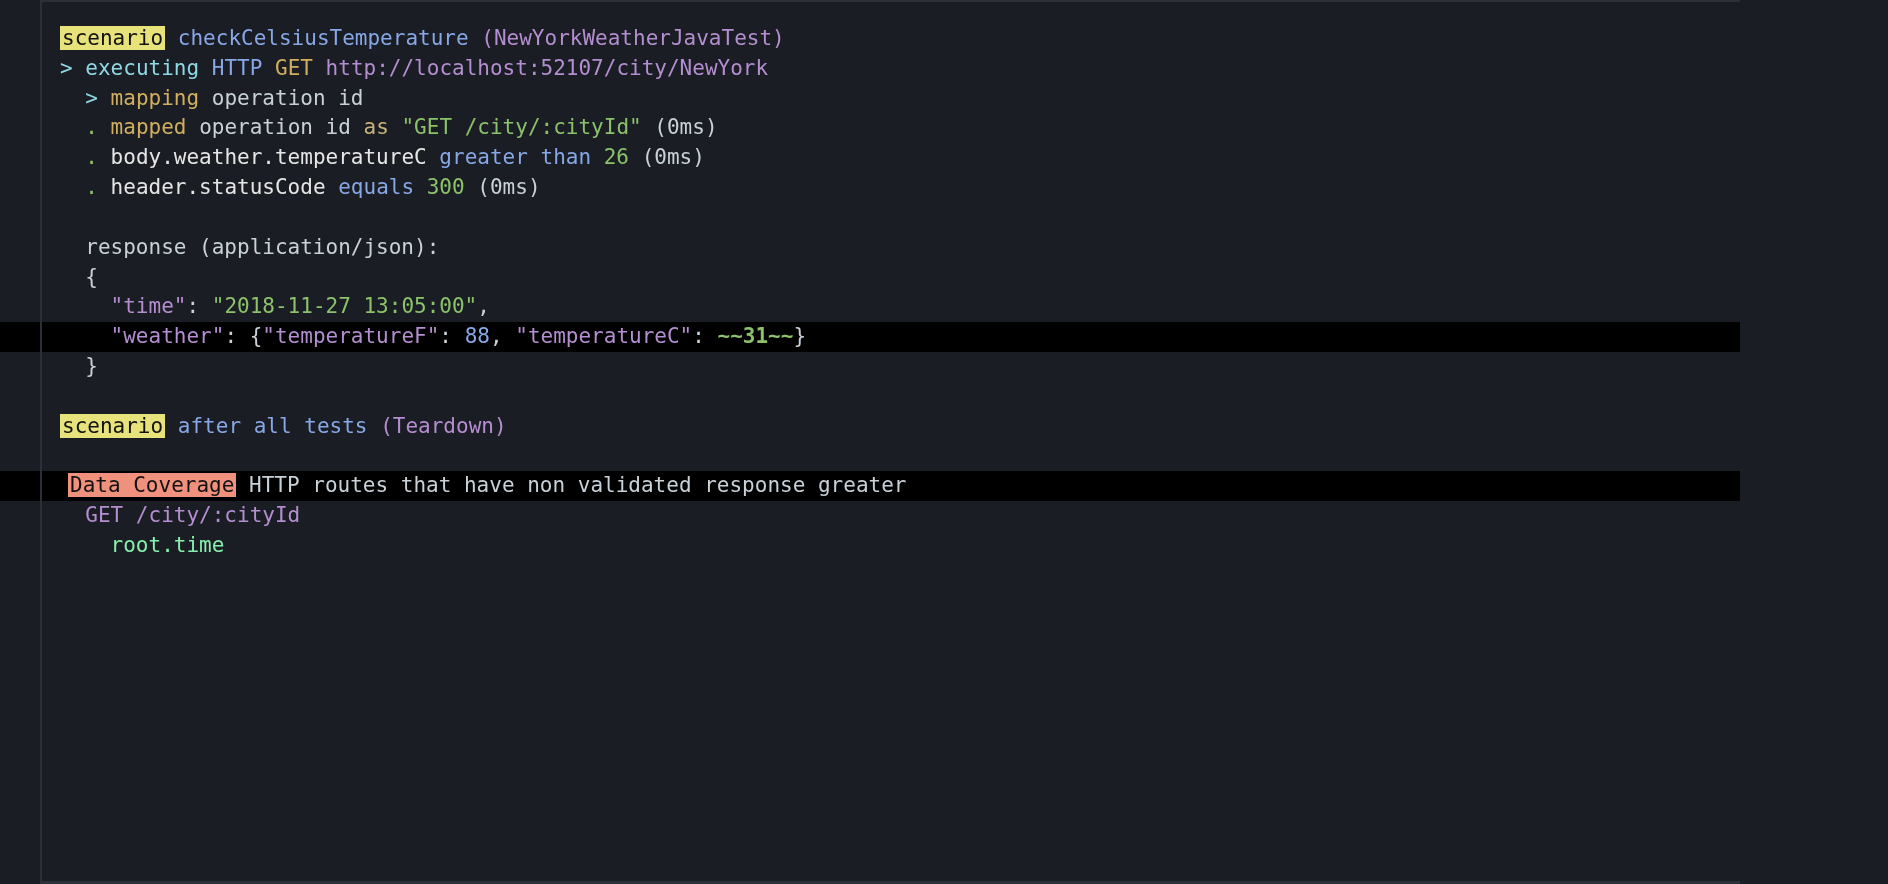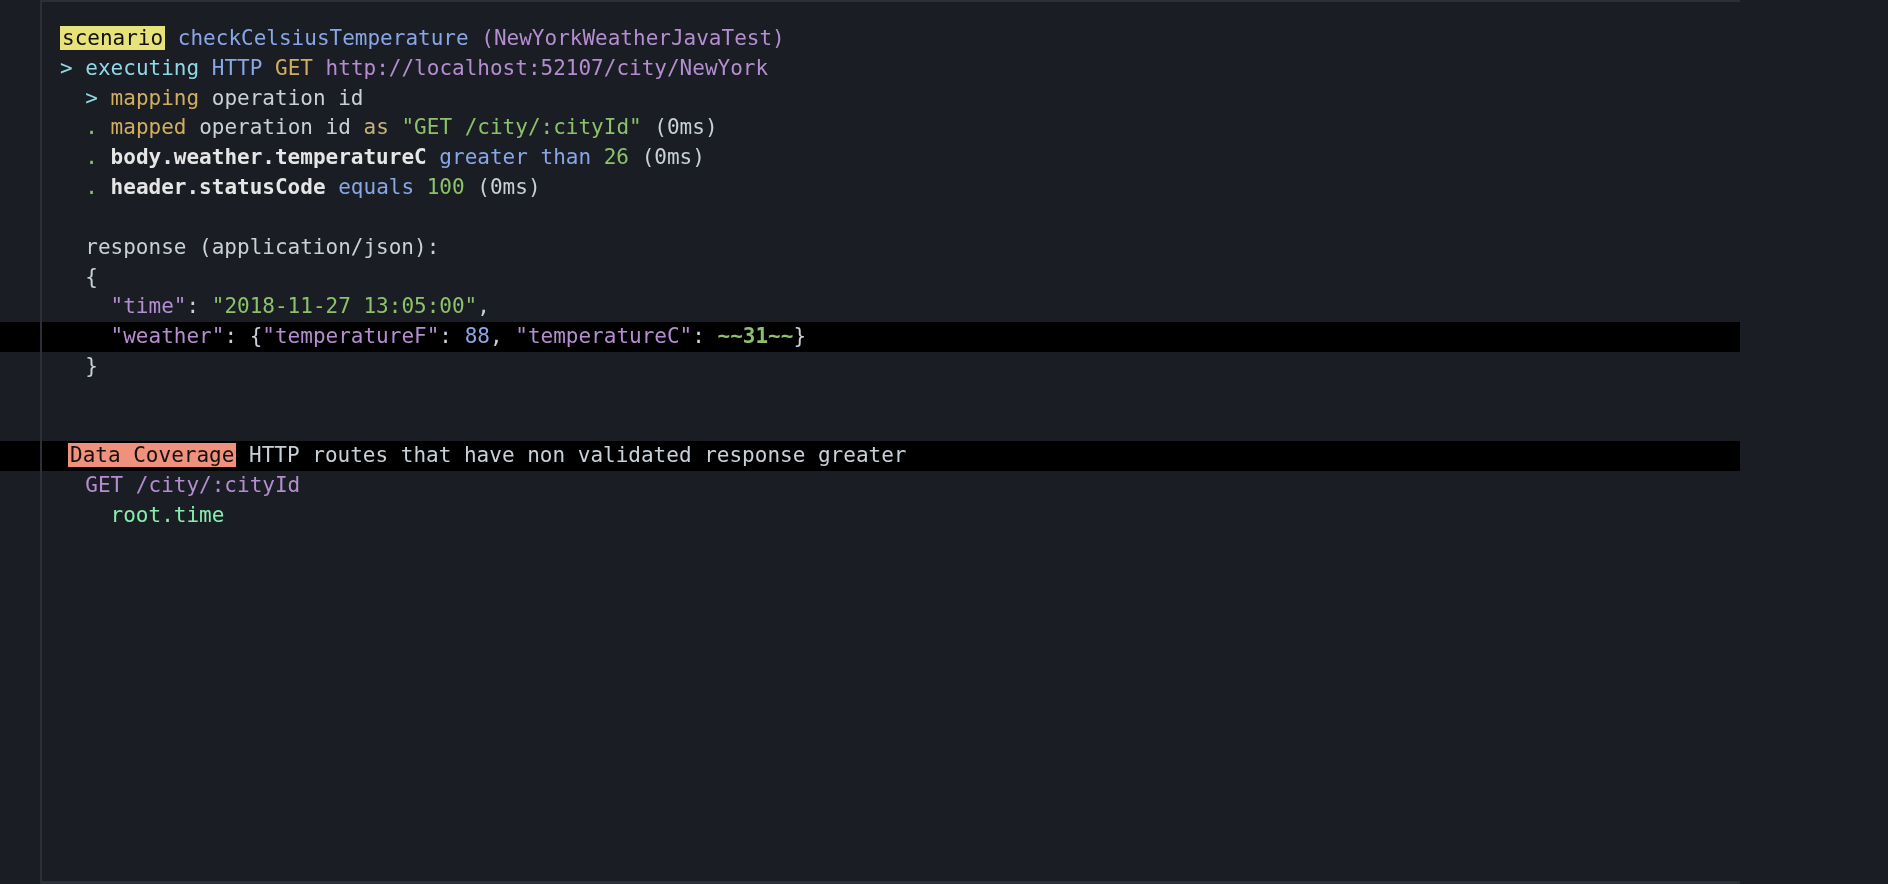--- a/index.html
+++ b/index.html
@@ -44,21 +44,21 @@
     padding: 0 2px;
     margin-left: 8px;
   }
   .c-blue   { color: #87a7e6; }
   .c-cyan   { color: #8fd8e5; }
   .c-yellow { color: #d2af5f; }
   .c-purple { color: #b58ed1; }
   .c-tan    { color: #c9b27a; }
   .c-green  { color: #8bc26a; }
   .c-bgreen { color: #8bc26a; font-weight: bold; text-align: right; }
-  .c-bwhite { color: #e6e6e6; font-weight: bold; }
+  .c-bwhite { color: #e6e6e6; font-weight: normal; }
   .c-gray   { color: #86efac; }
   .blank    { height: 1.42em; }
   .gutter {
     position: absolute;
     left: 0;
     top: 0;
     bottom: 0;
     width: 40px;
     border-right: 2px solid #2a2f38;
   }
@@ -88,38 +88,39 @@
   <div class="line"><span class="tag-scenario">scenario</span> <span class="c-blue">checkCelsiusTemperature</span> <span class="c-purple">(<span>NewYorkWeatherJavaTest</span>)</span></div>
 
   <div class="line"><span class="c-cyan">&gt;</span> <span class="c-cyan">executing</span> <span class="c-blue">HTTP</span> <span class="c-yellow">GET</span> <span class="c-purple">http://localhost:52107/city/NewYork</span></div>
 
   <div class="line">  <span class="c-cyan">&gt;</span> <span class="c-yellow">mapping</span> <span>operation id</span></div>
 
   <div class="line">  <span class="c-green">.</span> <span class="c-yellow">mapped</span> <span>operation id</span> <span class="c-tan">as</span> <span class="c-green">"GET /city/:cityId"</span> <span>(0ms)</span></div>
 
   <div class="line">  <span class="c-green">.</span> <span class="c-bwhite">body.weather.temperatureC</span> <span class="c-blue">greater than</span> <span class="c-green">26</span> <span>(0ms)</span></div>
 
-  <div class="line">  <span class="c-green">.</span> <span class="c-bwhite">header.statusCode</span> <span class="c-blue">equals</span> <span class="c-green">100</span> <span>(0ms)</span></div>
+  <div class="line">  <span class="c-green">.</span> <span class="c-bwhite">header.statusCode</span> <span class="c-blue">equals</span> <span class="c-green">300</span> <span>(0ms)</span></div>
 
   <div class="blank"></div>
 
   <div class="line">  <span>response (application/json):</span></div>
 
   <div class="line">  <span>{</span></div>
 
   <div class="line">    <span class="c-purple">"time"</span>: <span class="c-green">"2018-11-27 13:05:00"</span>,</div>
 
   <div class="highlight-black full">    <span class="c-purple">"weather"</span>: <span>{</span><span class="c-purple">"temperatureF"</span>: <span class="c-blue">88</span>, <span class="c-purple">"temperatureC"</span>: <span class="c-bgreen">~~31~~</span><span>}</span></div>
 
   <div class="line">  <span>}</span></div>
 
 
 
   <div class="blank"></div>
 
+  <div class="line"><span class="tag-scenario">scenario</span> <span class="c-blue">after all tests</span> <span class="c-purple">(<span>Teardown</span>)</span></div>
 
 
   <div class="blank"></div>
 
   <div class="highlight-black full"><span class="tag-coverage">Data Coverage</span> <span>HTTP routes that have non validated response greater</span></div>
 
   <div class="line">  <span class="c-purple">GET /city/:cityId</span></div>
   <div class="line">    <span class="c-gray">root.time</span></div>
 
   <div class="bottom-fade"></div>

